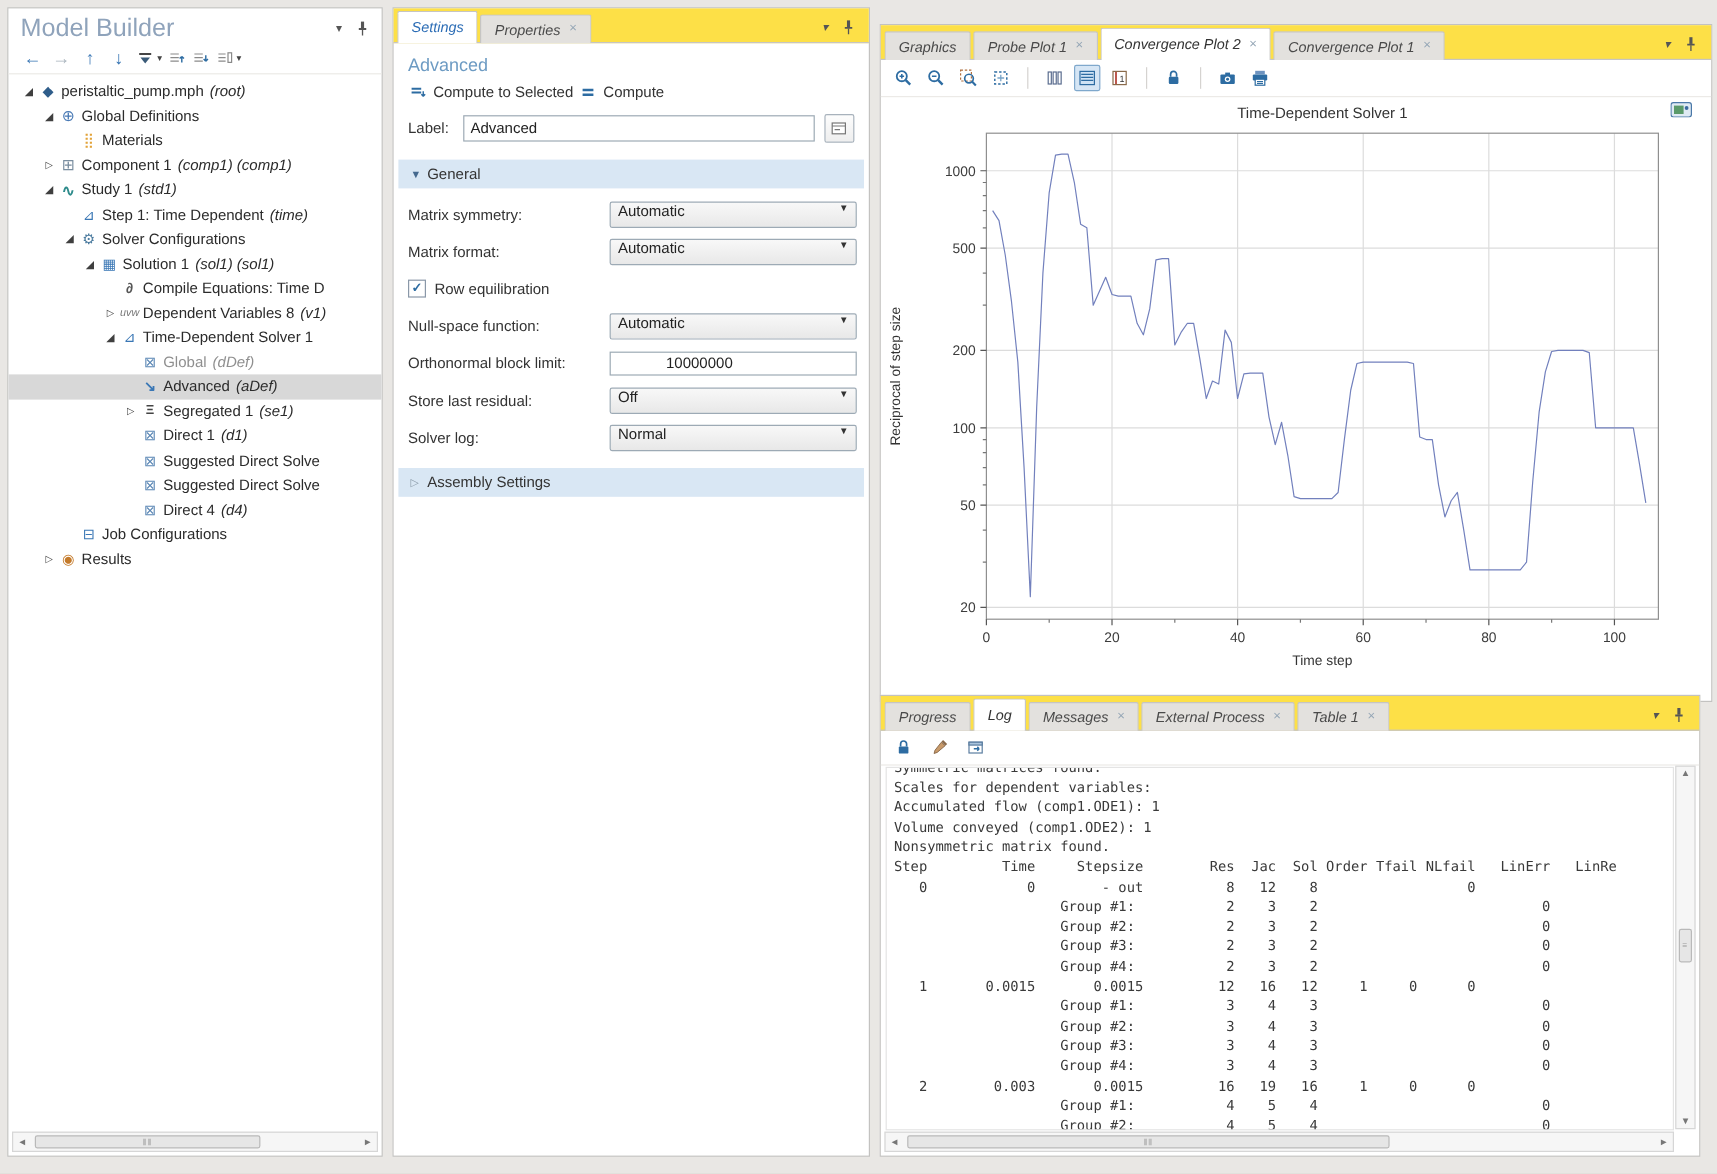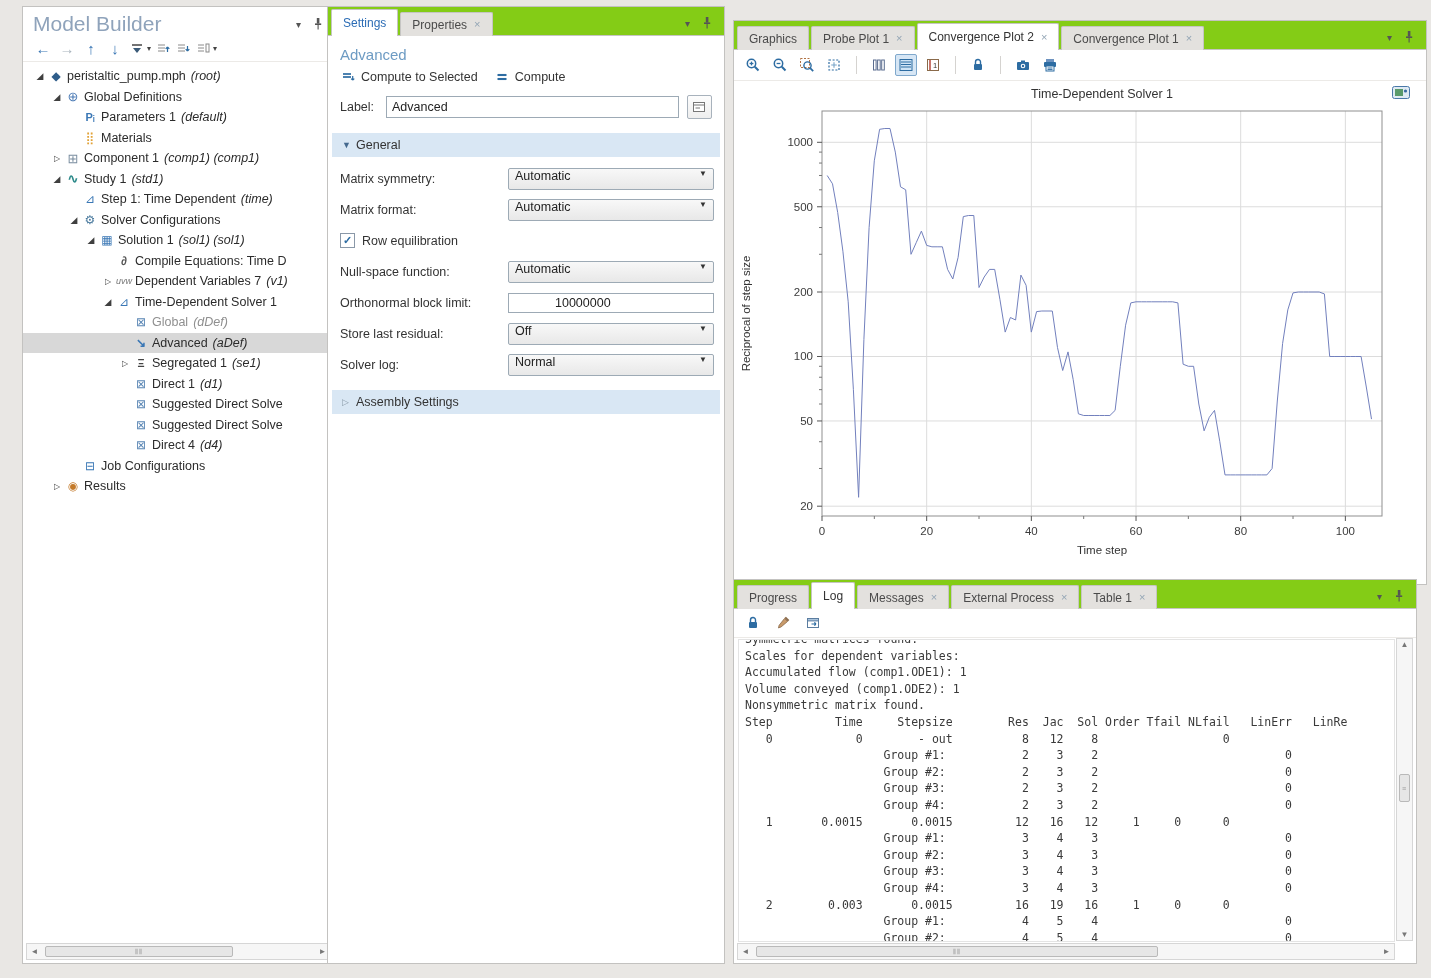--- a/index.html
+++ b/index.html
@@ -1,28 +1,28 @@
 <!DOCTYPE html>
 <html><head>
 <meta charset="utf-8">
 <style>
   html,body{margin:0;padding:0;background:#dedcd8;}
   .app{position:relative;width:1431px;height:978px;background:#e9e7e4;font-family:"Liberation Sans",sans-serif;overflow:hidden;}
   .panel{position:absolute;background:#fff;border:1px solid #c3c2c0;box-sizing:border-box;}
-  #mb{left:6px;top:6px;width:313px;height:958px;margin-left:16px;}
+  #mb{left:6px;top:6px;width:313px;height:958px;}
   #settings{left:327px;top:6px;width:398px;height:958px;}
   #gfx{left:733px;top:20px;width:694px;height:565px;}
   #logp{left:733px;top:579px;width:684px;height:385px;}
 
   
   .panel-head{display:flex;align-items:center;padding:5px 8px 2px 10px;}
   .panel-title{font-size:21px;color:#8fa3bb;font-weight:400;}
   .head-tools{margin-left:auto;display:flex;align-items:center;gap:9px;}
   .chev{font-size:10px;color:#555;}
-  .tabstrip{display:flex;align-items:flex-end;height:28px;background:#84cc16;border-bottom:1px solid #c6c5c3;padding-left:3px;}
+  .tabstrip{display:flex;align-items:flex-end;height:28px;background:#fde047;border-bottom:1px solid #c6c5c3;padding-left:3px;font-style:italic;}
   .tab{display:flex;align-items:center;gap:7px;height:23px;padding:0 11px;border:1px solid #c6c5c3;border-bottom:none;margin-right:2px;background:#e3e1de;font-size:12px;color:#4a4a4a;border-radius:2px 2px 0 0;position:relative;top:1px;white-space:nowrap;}
   .tab.active{background:#fff;height:26px;color:#333;}
   .tab.accent{color:#2b6cb5;}
   .tab .x{color:#93a5b5;font-size:11px;line-height:1;}
   .tab-tools{margin-left:auto;display:flex;gap:9px;padding:0 9px 4px 0;align-items:center;}
 
   .icon16{display:inline-block;width:16px;height:16px;line-height:0;}
   .icon16 svg{width:16px;height:16px;}
   .tbtn{display:inline-flex;align-items:center;justify-content:center;padding:2px;border:1px solid transparent;border-radius:2px;}
   .tbtn.pressed{background:#d6e6f5;border-color:#7fa8cc;}
@@ -64,21 +64,21 @@
   .vscrollbar{position:absolute;width:17px;background:#f6f6f6;border:1px solid #d6d6d6;box-sizing:border-box;}
   .sb-arrow{font-size:8px;color:#777;width:15px;text-align:center;flex:none;}
   .sb-thumb{position:absolute;background:#e6e6e6;border:1px solid #b9b9b9;border-radius:2px;display:flex;align-items:center;justify-content:center;color:#9a9a9a;font-size:7px;letter-spacing:1px;}
   #mb-hscroll{left:3px;right:3px;bottom:3px;}
   #log-vscroll{right:3px;top:58px;bottom:22px;}
   #log-hscroll{left:3px;right:21px;bottom:3px;}
 
   
   .sbody{padding:8px 12px 0 12px;}
   .stitle{font-size:15px;color:#6d9bc3;margin:2px 0 6px 0;}
-  .sactions{display:flex;align-items:flex-end;gap:16px;margin-bottom:10px;}
+  .sactions{display:flex;align-items:flex-end;gap:4px;margin-bottom:10px;}
   .saction{display:inline-flex;align-items:center;gap:5px;font-size:12.5px;color:#333;}
   .label-row{display:flex;align-items:center;margin:10px 0 14px 0;}
   .flabel{width:168px;flex:none;font-size:12.5px;color:#333;}
   .label-row .flabel{width:46px;}
   .tinput{height:20px;border:1px solid #9daab5;background:#fff;font-size:12.5px;font-family:"Liberation Sans",sans-serif;padding:0 5px;color:#222;}
   .label-row .tinput{width:292px;}
   .side-btn{margin-left:8px;width:24px;height:22px;border:1px solid #a8b2bc;background:linear-gradient(#fdfdfd,#eee);border-radius:2px;display:inline-flex;align-items:center;justify-content:center;}
   .section-bar{display:flex;align-items:center;height:24px;background:#d9e7f4;margin:0 -8px;padding:0 10px;font-size:12.5px;color:#333;}
   .section-bar .sarrow{font-size:9px;color:#44698e;width:14px;}
   .fields{margin:10px 0 14px 0;}
@@ -158,26 +158,20 @@
           <span class="tlabel">peristaltic_pump.mph</span>
           <span class="tsuffix">(root)</span>
         </div>
         <div class="trow" style="padding-left: 27px;">
           <span class="texp open">◢</span>
           <span class="ticon ic-globe">⊕</span>
           <span class="tlabel">Global Definitions</span>
         </div>
         <div class="trow" style="padding-left: 44px;">
           <span class="texp"></span>
-          <span class="ticon ic-parameters">Pᵢ</span>
-          <span class="tlabel">Parameters 1</span>
-          <span class="tsuffix">(default)</span>
-        </div>
-        <div class="trow" style="padding-left: 44px;">
-          <span class="texp"></span>
           <span class="ticon ic-materials">⣿</span>
           <span class="tlabel">Materials</span>
         </div>
         <div class="trow" style="padding-left: 27px;">
           <span class="texp">▷</span>
           <span class="ticon ic-component">⊞</span>
           <span class="tlabel">Component 1</span>
           <span class="tsuffix">(comp1) (comp1)</span>
         </div>
         <div class="trow" style="padding-left: 27px;">
@@ -204,21 +198,21 @@
           <span class="tsuffix">(sol1) (sol1)</span>
         </div>
         <div class="trow" style="padding-left: 78px;">
           <span class="texp"></span>
           <span class="ticon ic-compile-equations">∂</span>
           <span class="tlabel">Compile Equations: Time D</span>
         </div>
         <div class="trow" style="padding-left: 78px;">
           <span class="texp">▷</span>
           <span class="ticon ic-dependent-variables">uvw</span>
-          <span class="tlabel">Dependent Variables 7</span>
+          <span class="tlabel">Dependent Variables 8</span>
           <span class="tsuffix">(v1)</span>
         </div>
         <div class="trow" style="padding-left: 78px;">
           <span class="texp open">◢</span>
           <span class="ticon ic-time-dependent-solver">⊿</span>
           <span class="tlabel">Time-Dependent Solver 1</span>
         </div>
         <div class="trow grayed" style="padding-left: 95px;">
           <span class="texp"></span>
           <span class="ticon ic-direct-solver">⊠</span>

